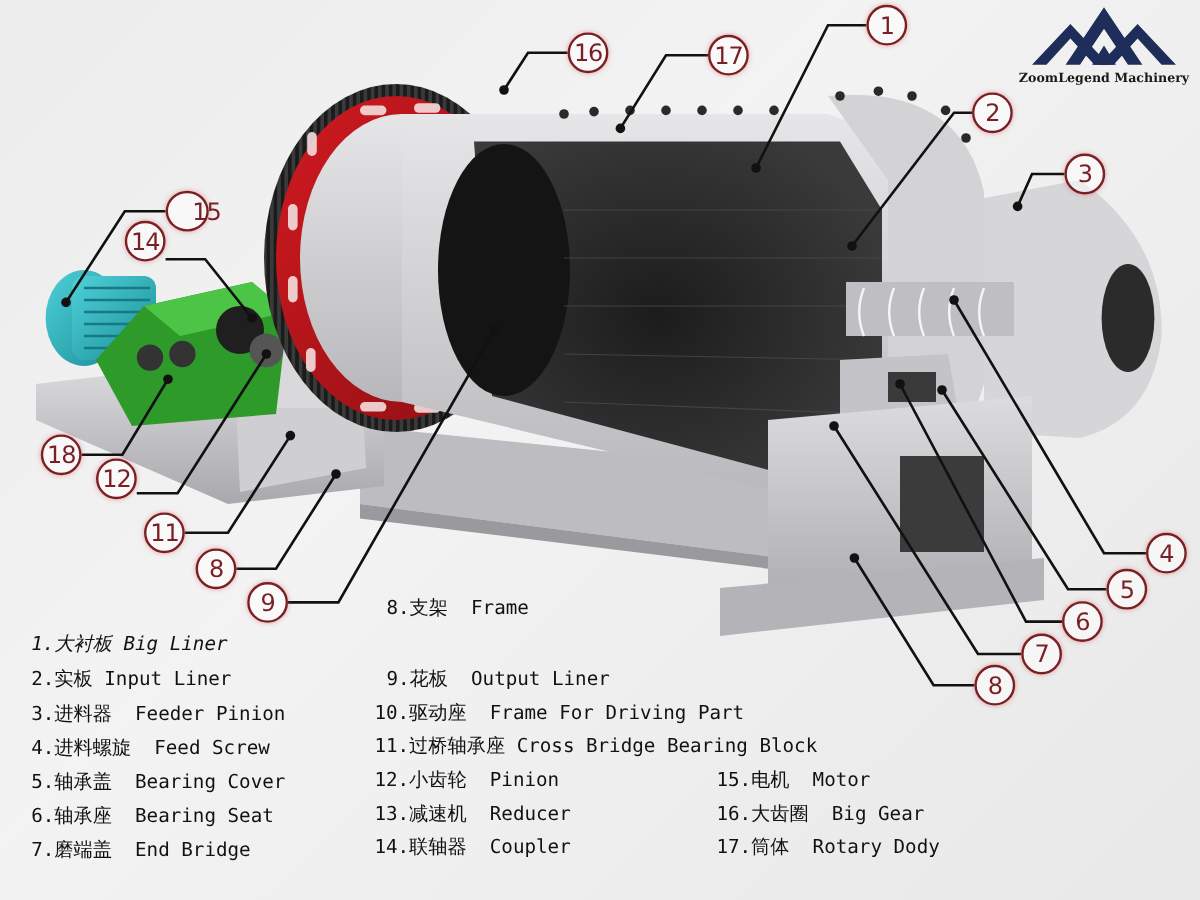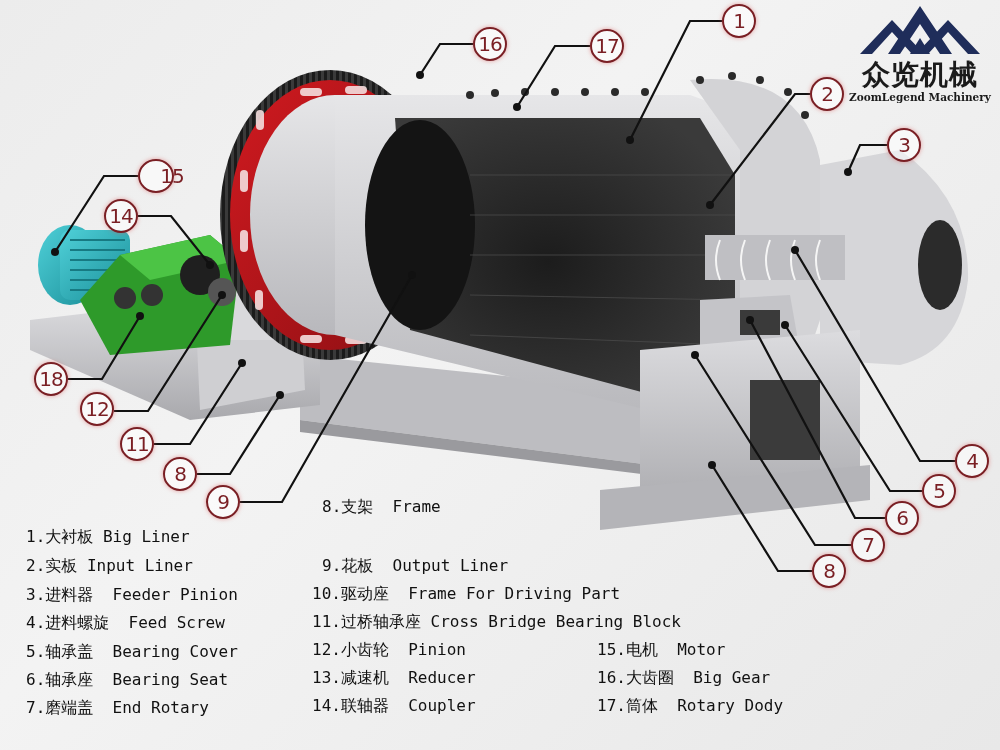--- a/index.html
+++ b/index.html
@@ -209,49 +209,48 @@
       <div class="callout" style="left: 810px; top: 77px;">2</div>
       <div class="callout" style="left: 887px; top: 128px;">3</div>
       <div class="callout" style="left: 955px; top: 444px;">4</div>
       <div class="callout" style="left: 922px; top: 474px;">5</div>
       <div class="callout" style="left: 885px; top: 501px;">6</div>
       <div class="callout" style="left: 851px; top: 528px;">7</div>
       <div class="callout" style="left: 812px; top: 554px;">8</div>
       <div class="callout" style="left: 206px; top: 485px;">9</div>
       <div class="callout" style="left: 163px; top: 457px;">8</div>
       <div class="callout" style="left: 120px; top: 427px;">11</div>
-      <div class="callout" style="left: 80px; top: 392px;">12</div>
+      <div class="callout" style="left: 80px; top: 382px;">12</div>
       <div class="callout" style="left: 34px; top: 362px;">18</div>
-      <div class="callout" style="left: 104px; top: 199px;">14</div>
+      <div class="callout" style="left: 104px; top: 184px;">14</div>
       <div class="callout" style="left: 138px; top: 159px; padding-left: 32px;">15</div>
       <div class="callout" style="left: 473px; top: 27px;">16</div>
       <div class="callout" style="left: 590px; top: 29px;">17</div>
     </div>
 
   <div class="logo">
     <svg width="120" height="54" viewBox="0 0 120 54">
       <g fill="#1f2d5a">
         <polygon points="0,50 32,16 64,50 52,50 32,28 12,50"></polygon>
         <polygon points="28,50 60,2 92,50 80,50 60,20 40,50"></polygon>
         <polygon points="56,50 88,16 120,50 108,50 88,28 68,50"></polygon>
         <polygon points="50,50 60,34 70,50"></polygon>
       </g>
     </svg>
-    <div class="cn">众览机械</div>
     <div class="en">ZoomLegend Machinery</div>
   </div>
 
   <div id="legend">
-      <div class="legend-line" style="left: 26px; top: 527px;"><span>1.</span><span class="cn">大衬板</span><span> Big Liner</span></div>
+      <div class="legend-line" style="left: 26px; top: 527px; font-style: italic;"><span>1.</span><span class="cn">大衬板</span><span> Big Liner</span></div>
       <div class="legend-line" style="left: 26px; top: 556px;"><span>2.</span><span class="cn">实板</span><span> Input Liner</span></div>
       <div class="legend-line" style="left: 26px; top: 585px;"><span>3.</span><span class="cn">进料器</span><span>  Feeder Pinion</span></div>
       <div class="legend-line" style="left: 26px; top: 613px;"><span>4.</span><span class="cn">进料螺旋</span><span>  Feed Screw</span></div>
       <div class="legend-line" style="left: 26px; top: 642px;"><span>5.</span><span class="cn">轴承盖</span><span>  Bearing Cover</span></div>
       <div class="legend-line" style="left: 26px; top: 670px;"><span>6.</span><span class="cn">轴承座</span><span>  Bearing Seat</span></div>
-      <div class="legend-line" style="left: 26px; top: 698px;"><span>7.</span><span class="cn">磨端盖</span><span>  End Rotary</span></div>
+      <div class="legend-line" style="left: 26px; top: 698px;"><span>7.</span><span class="cn">磨端盖</span><span>  End Bridge</span></div>
       <div class="legend-line" style="left: 322px; top: 497px;"><span>8.</span><span class="cn">支架</span><span>  Frame</span></div>
       <div class="legend-line" style="left: 322px; top: 556px;"><span>9.</span><span class="cn">花板</span><span>  Output Liner</span></div>
       <div class="legend-line" style="left: 312px; top: 584px;"><span>10.</span><span class="cn">驱动座</span><span>  Frame For Driving Part</span></div>
       <div class="legend-line" style="left: 312px; top: 612px;"><span>11.</span><span class="cn">过桥轴承座</span><span> Cross Bridge Bearing Block</span></div>
       <div class="legend-line" style="left: 312px; top: 640px;"><span>12.</span><span class="cn">小齿轮</span><span>  Pinion</span></div>
       <div class="legend-line" style="left: 312px; top: 668px;"><span>13.</span><span class="cn">减速机</span><span>  Reducer</span></div>
       <div class="legend-line" style="left: 312px; top: 696px;"><span>14.</span><span class="cn">联轴器</span><span>  Coupler</span></div>
       <div class="legend-line" style="left: 597px; top: 640px;"><span>15.</span><span class="cn">电机</span><span>  Motor</span></div>
       <div class="legend-line" style="left: 597px; top: 668px;"><span>16.</span><span class="cn">大齿圈</span><span>  Big Gear</span></div>
       <div class="legend-line" style="left: 597px; top: 696px;"><span>17.</span><span class="cn">筒体</span><span>  Rotary Dody</span></div>

